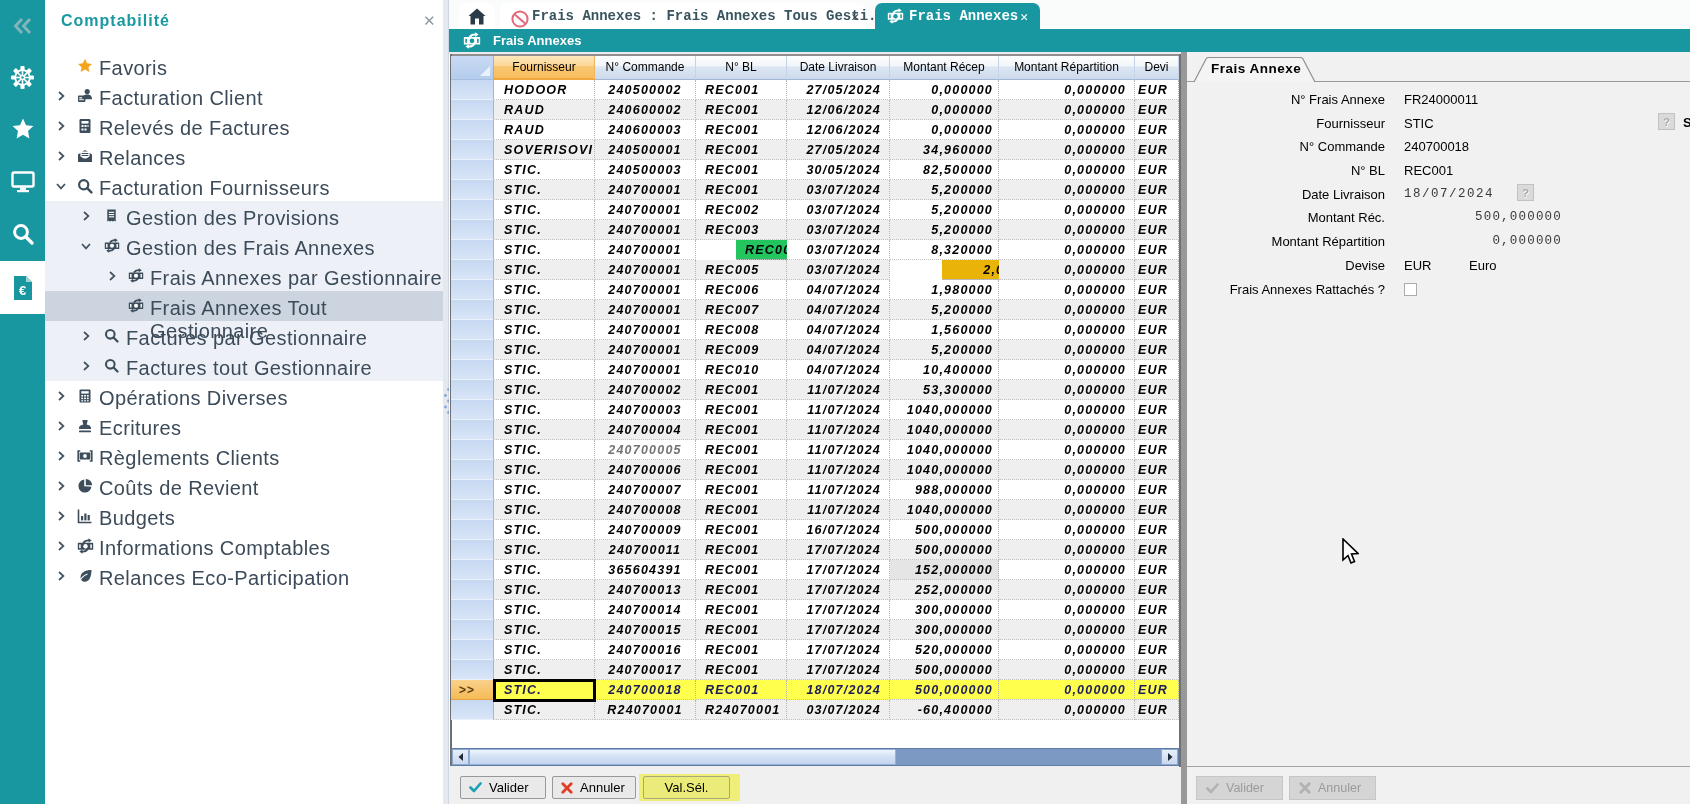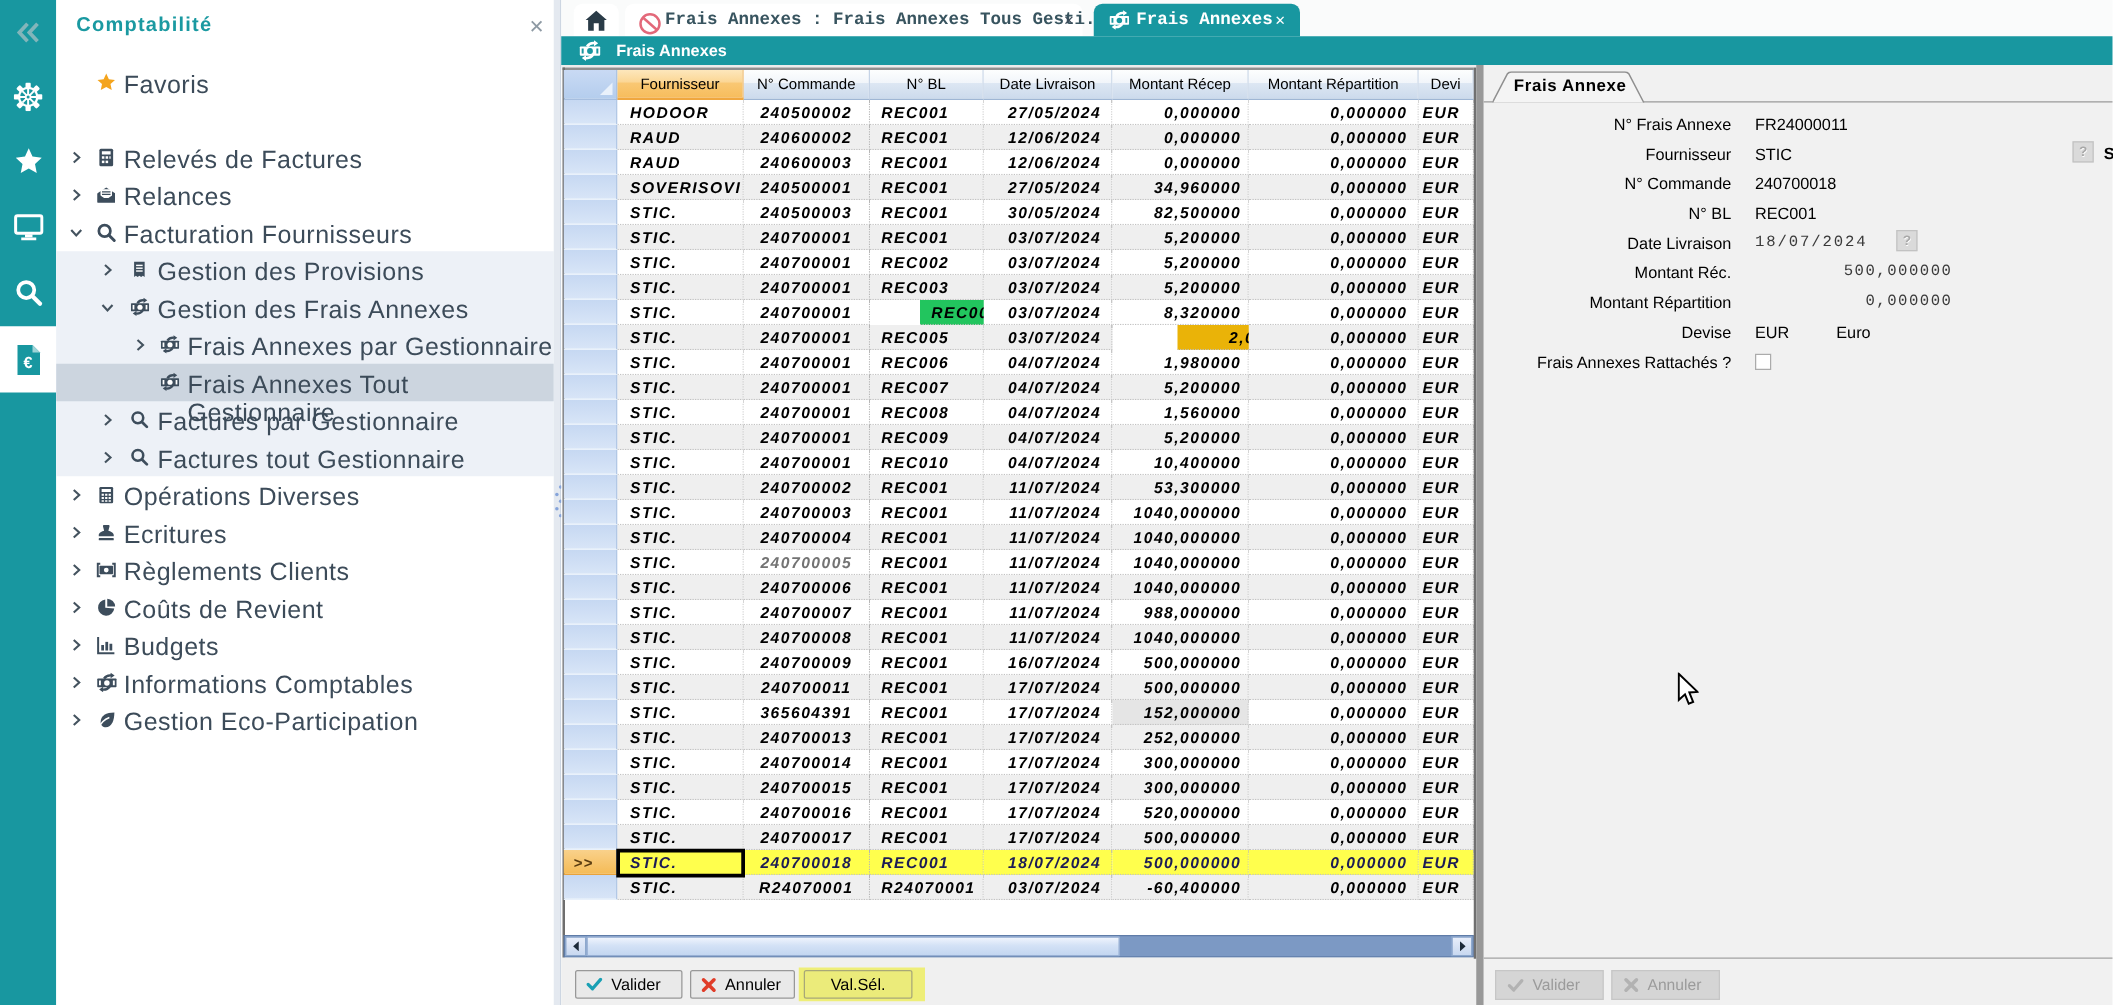--- a/index.html
+++ b/index.html
@@ -159,20 +159,33 @@
 <div id="navpanel">
   <div id="navtitle">Comptabilité</div>
   <div id="navclose">✕</div>
   <div id="subblock"></div>
 <div class="trow" style="top:51px">
 <span class="ticon" style="left:32px"><svg width="16" height="16" viewBox="0 0 16 16">
             <path d="M8 0.8 L10.1 5.3 L15 5.9 L11.4 9.2 L12.4 14 L8 11.6 L3.6 14 L4.6 9.2 L1 5.9 L5.9 5.3 Z" fill="#f4a41d"></path>
           </svg></span>
 <span class="tlabel" style="left:54px">Favoris</span>
 </div>
+<div class="trow" style="top:81px">
+<svg class="chev" style="left:10px" width="12" height="12" viewBox="0 0 12 12">
+          <path d="M4 2 L8.4 6 L4 10" fill="none" stroke="#44535f" stroke-width="1.7"></path>
+        </svg>
+<span class="ticon" style="left:32px"><svg width="16" height="16" viewBox="0 0 16 16">
+            <circle cx="10.2" cy="3.6" r="2.6" fill="#3d4d5c"></circle>
+            <path d="M5.4 11.2 C5.4 7.9 7.5 6.6 10.2 6.6 C12.9 6.6 15 7.9 15 11.2 Z" fill="#3d4d5c"></path>
+            <rect x="1" y="7.5" width="7.4" height="6.4" rx="0.8" fill="#3d4d5c"></rect>
+            <rect x="2.2" y="9.2" width="3" height="1.2" fill="#fff"></rect>
+            <rect x="2.2" y="11.2" width="4.6" height="1" fill="#fff"></rect>
+          </svg></span>
+<span class="tlabel" style="left:54px">Facturation Client</span>
+</div>
 <div class="trow" style="top:111px">
 <svg class="chev" style="left:10px" width="12" height="12" viewBox="0 0 12 12">
           <path d="M4 2 L8.4 6 L4 10" fill="none" stroke="#44535f" stroke-width="1.7"></path>
         </svg>
 <span class="ticon" style="left:32px"><svg width="16" height="16" viewBox="0 0 16 16">
             <rect x="2.5" y="1" width="11" height="14" rx="1.2" fill="#3d4d5c"></rect>
             <rect x="4.5" y="3" width="7" height="2.6" fill="#fff"></rect>
             <rect x="4.5" y="7" width="2" height="2" fill="#fff"></rect>
             <rect x="7.5" y="7" width="2" height="2" fill="#fff"></rect>
             <rect x="10.5" y="7" width="1" height="2" fill="#fff"></rect>
@@ -355,21 +368,21 @@
 <span class="tlabel" style="left:54px">Informations Comptables</span>
 </div>
 <div class="trow" style="top:561px">
 <svg class="chev" style="left:10px" width="12" height="12" viewBox="0 0 12 12">
           <path d="M4 2 L8.4 6 L4 10" fill="none" stroke="#44535f" stroke-width="1.7"></path>
         </svg>
 <span class="ticon" style="left:32px"><svg width="16" height="16" viewBox="0 0 16 16">
             <path d="M14.5 2 C8 2 3.5 4.5 3.5 9.5 C3.5 12 5.2 13.8 7.6 13.8 C12.5 13.8 14.5 8 14.5 2 Z" fill="#3d4d5c"></path>
             <path d="M2 14.5 C3.5 10.5 6.5 7.5 10.5 6" fill="none" stroke="#fff" stroke-width="1.1"></path>
           </svg></span>
-<span class="tlabel" style="left:54px">Gestion Eco-Participation</span>
+<span class="tlabel" style="left:54px">Relances Eco-Participation</span>
 </div>
 </div>
 
 <div id="split1">
       <svg class="dots" width="6" height="26" viewBox="0 0 6 26">
         <g fill="#86a4da">
           <circle cx="4.5" cy="1.5" r="1.4"></circle>
           <circle cx="1.5" cy="7.5" r="1.4"></circle>
           <circle cx="4.5" cy="13" r="1.4"></circle>
           <circle cx="1.5" cy="19" r="1.4"></circle>

